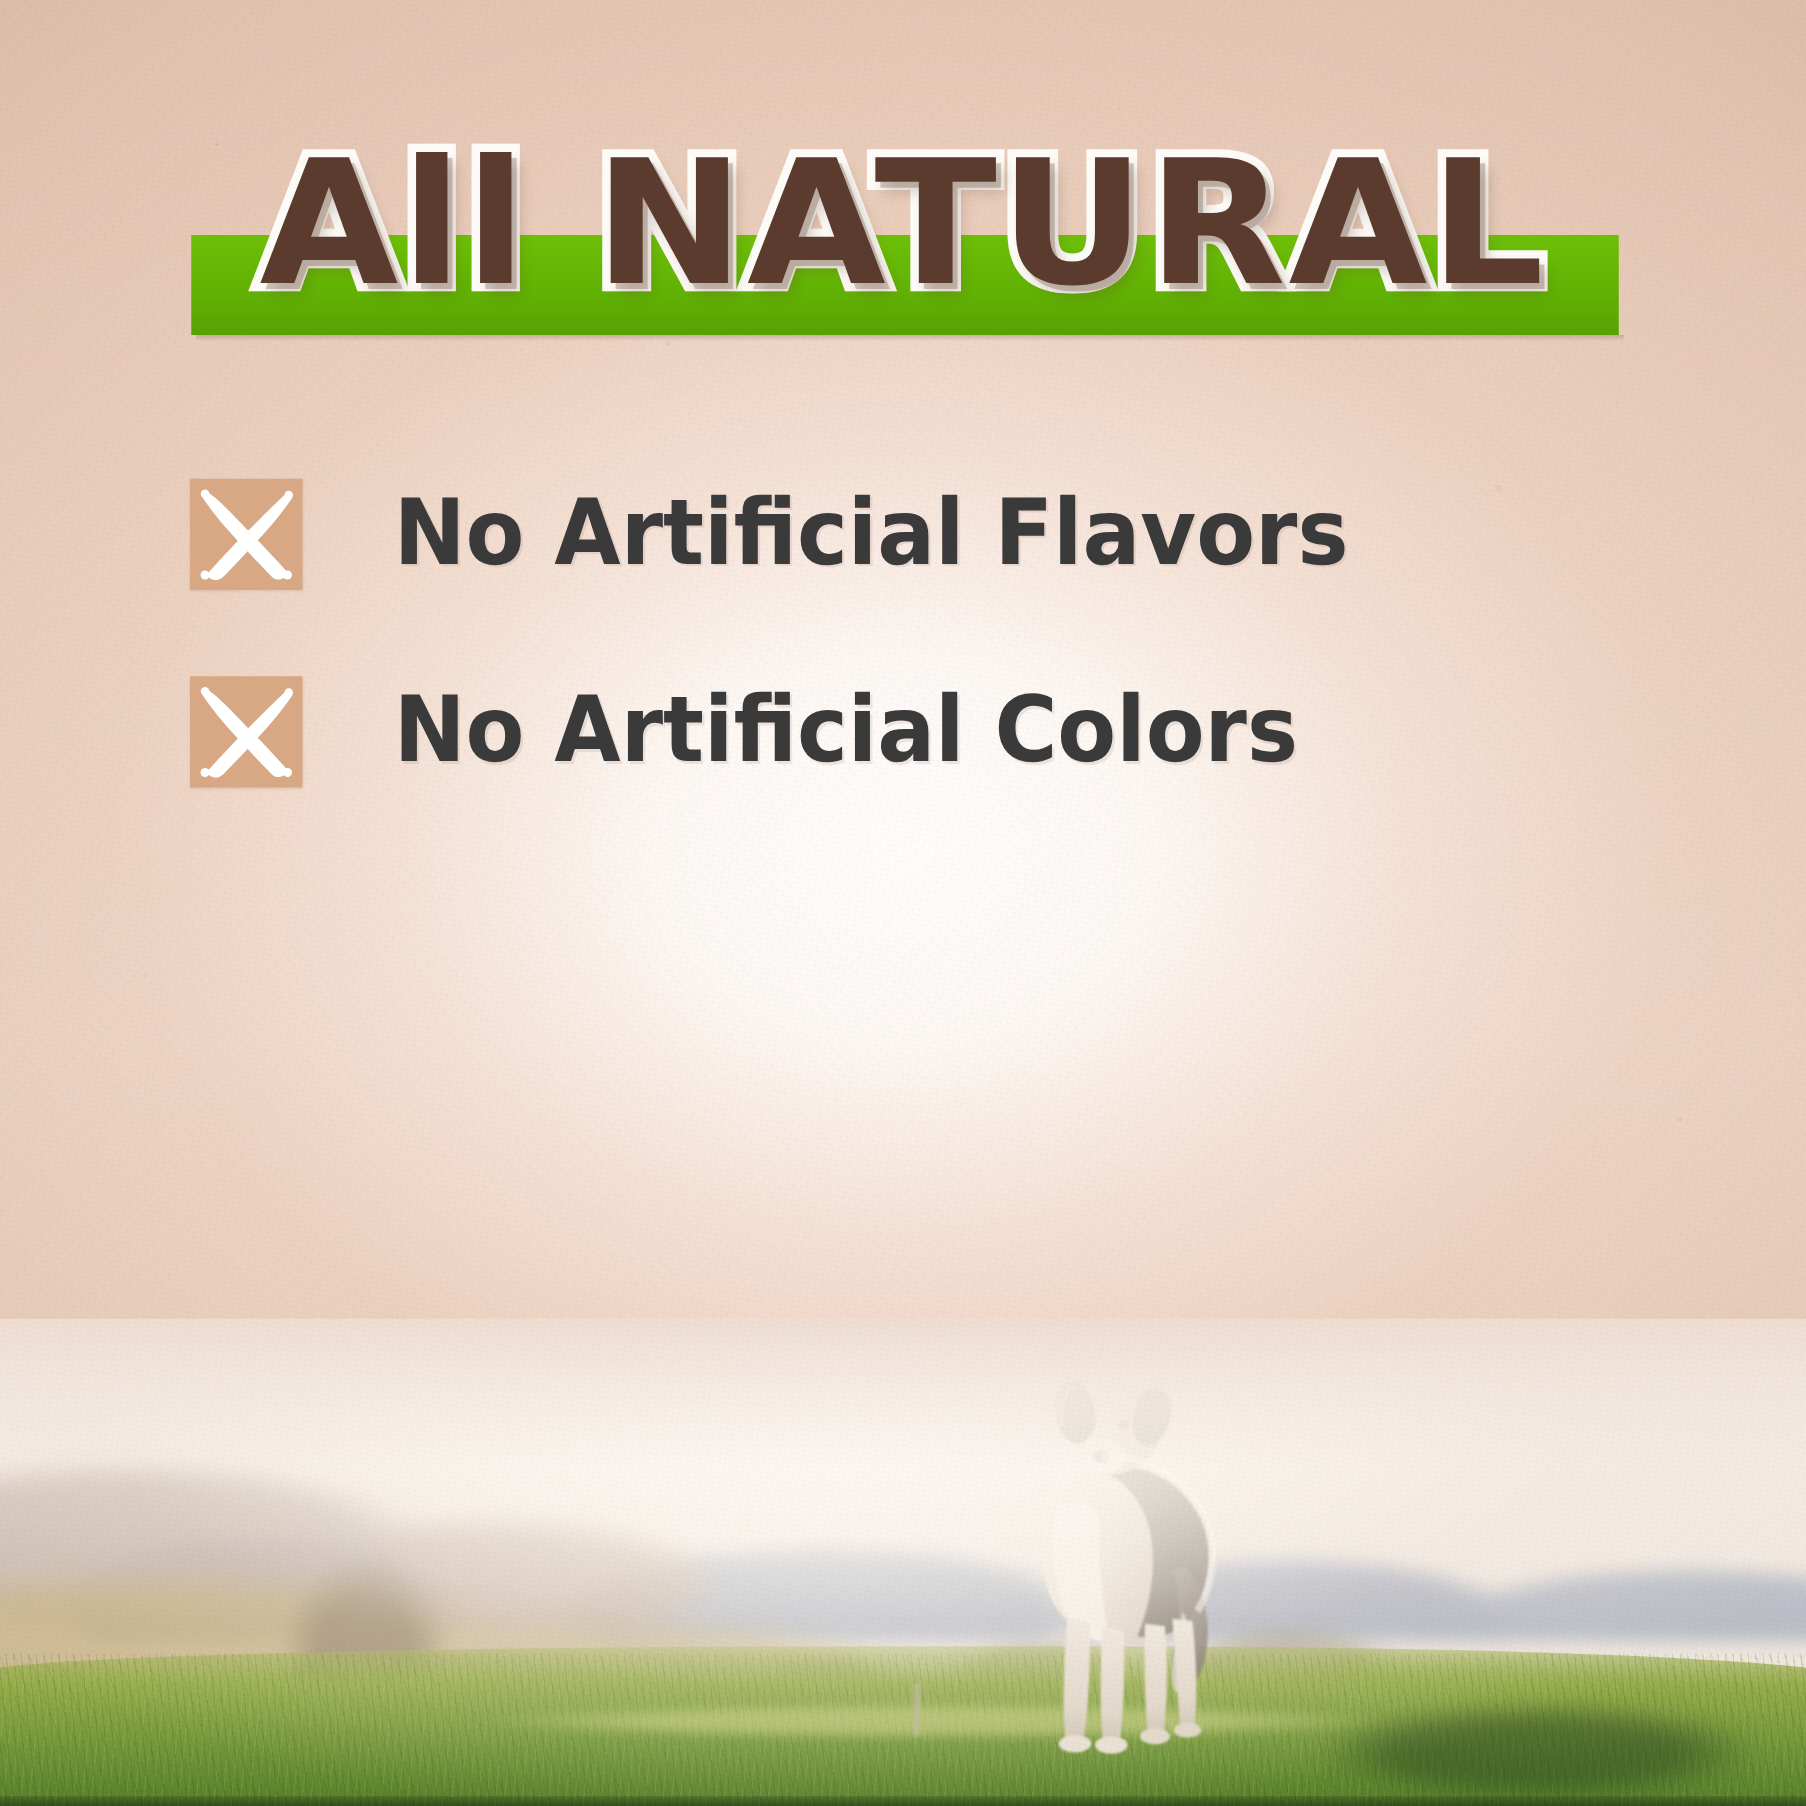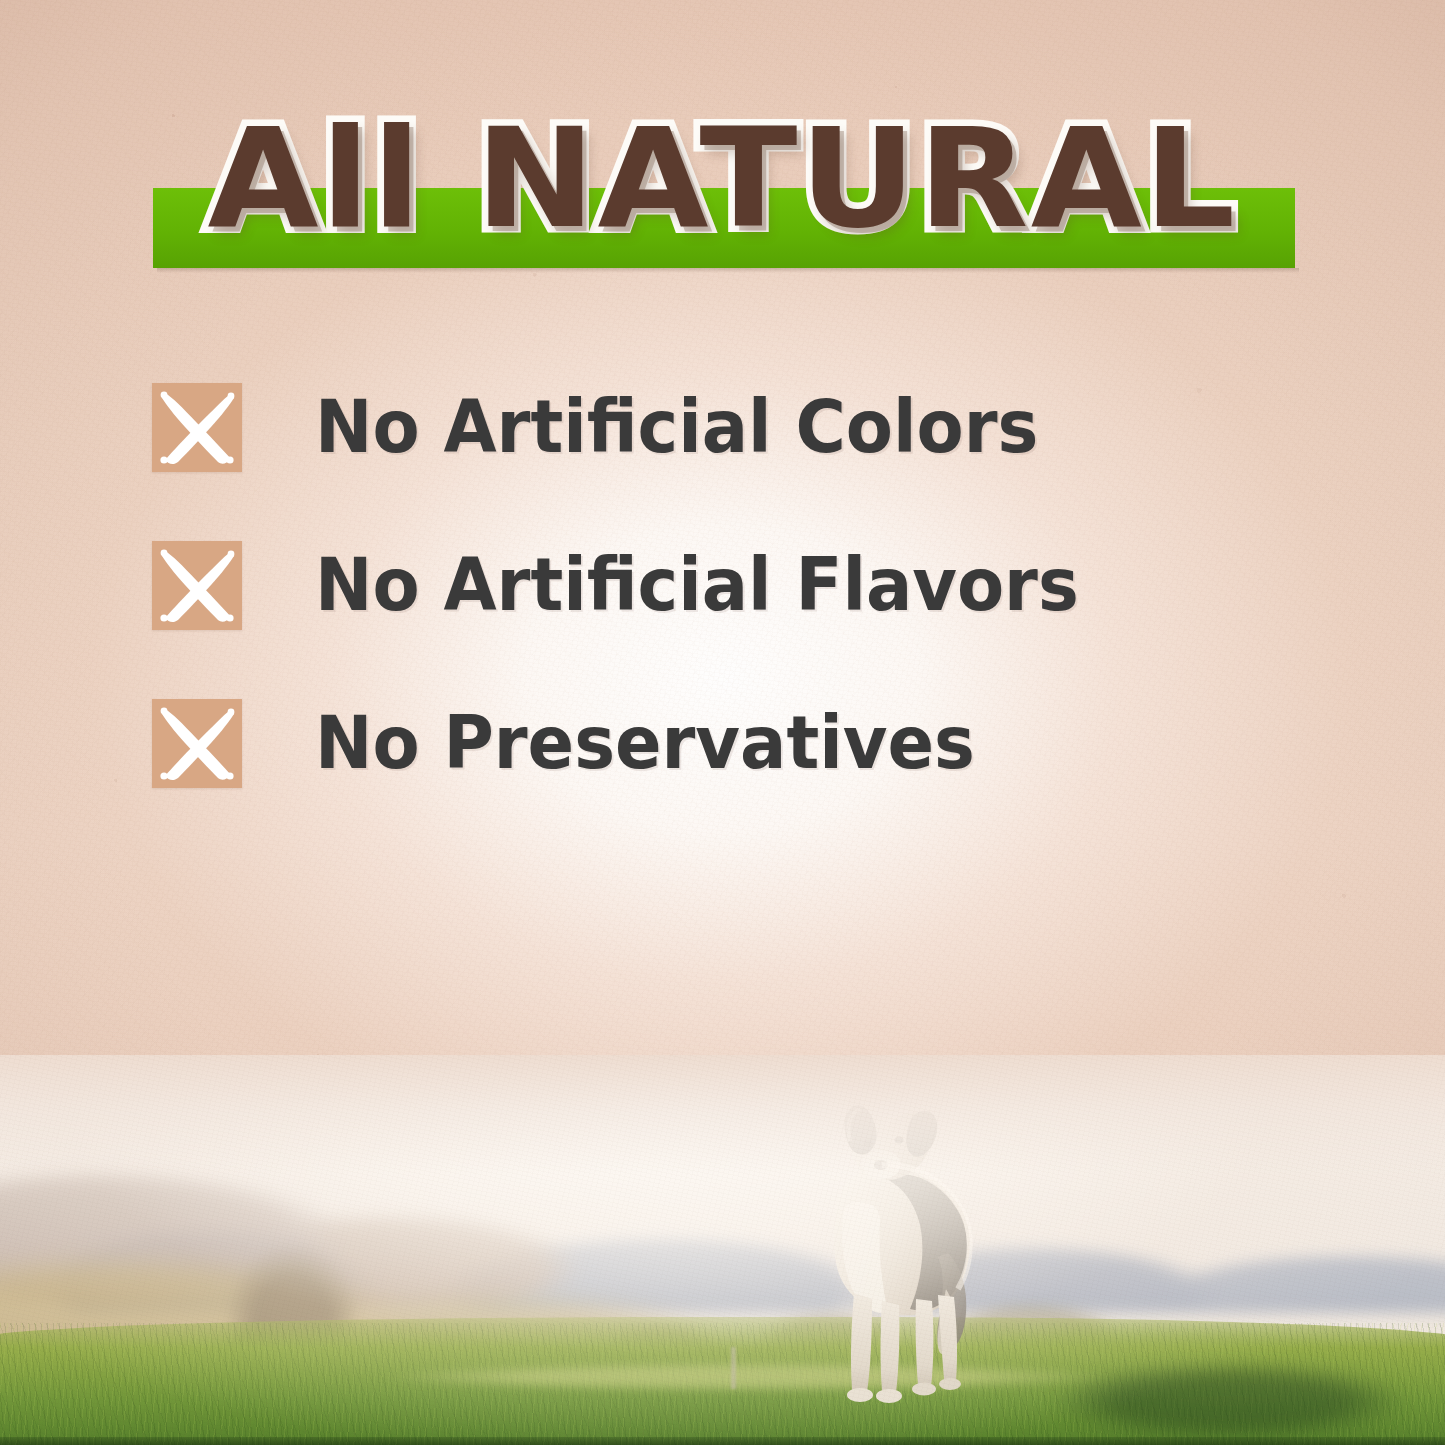--- a/index.html
+++ b/index.html
@@ -339,50 +339,37 @@
       <div class="xbox">
         <svg viewBox="0 0 90 89" xmlns="http://www.w3.org/2000/svg" aria-hidden="true">
           <path d="M13 10 C20 14, 30 24, 45 40 C58 53, 70 66, 79 76 C74 81, 70 82, 66 79 C56 69, 44 56, 33 44 C22 32, 14 21, 10 15 Z" fill="#ffffff"></path>
           <path d="M78 11 C72 16, 61 27, 46 42 C33 55, 21 68, 13 77 C17 82, 22 82, 26 79 C36 69, 48 56, 59 44 C70 32, 78 21, 82 15 Z" fill="#ffffff"></path>
           <circle cx="12" cy="12" r="3.4" fill="#ffffff"></circle>
           <circle cx="79" cy="13" r="3.4" fill="#ffffff"></circle>
           <circle cx="12" cy="77" r="3.6" fill="#ffffff"></circle>
           <circle cx="78" cy="77" r="3.6" fill="#ffffff"></circle>
         </svg>
       </div>
-      <div class="feature-label">No Artificial Colors</div>
+      <div class="feature-label">No Artificial Flavors</div>
     </div>
 
     <div class="feature-row">
       <div class="xbox">
         <svg viewBox="0 0 90 89" xmlns="http://www.w3.org/2000/svg" aria-hidden="true">
           <path d="M13 10 C20 14, 30 24, 45 40 C58 53, 70 66, 79 76 C74 81, 70 82, 66 79 C56 69, 44 56, 33 44 C22 32, 14 21, 10 15 Z" fill="#ffffff"></path>
           <path d="M78 11 C72 16, 61 27, 46 42 C33 55, 21 68, 13 77 C17 82, 22 82, 26 79 C36 69, 48 56, 59 44 C70 32, 78 21, 82 15 Z" fill="#ffffff"></path>
           <circle cx="12" cy="12" r="3.4" fill="#ffffff"></circle>
           <circle cx="79" cy="13" r="3.4" fill="#ffffff"></circle>
           <circle cx="12" cy="77" r="3.6" fill="#ffffff"></circle>
           <circle cx="78" cy="77" r="3.6" fill="#ffffff"></circle>
         </svg>
       </div>
-      <div class="feature-label">No Artificial Flavors</div>
+      <div class="feature-label">No Artificial Colors</div>
     </div>
 
-    <div class="feature-row">
-      <div class="xbox">
-        <svg viewBox="0 0 90 89" xmlns="http://www.w3.org/2000/svg" aria-hidden="true">
-          <path d="M13 10 C20 14, 30 24, 45 40 C58 53, 70 66, 79 76 C74 81, 70 82, 66 79 C56 69, 44 56, 33 44 C22 32, 14 21, 10 15 Z" fill="#ffffff"></path>
-          <path d="M78 11 C72 16, 61 27, 46 42 C33 55, 21 68, 13 77 C17 82, 22 82, 26 79 C36 69, 48 56, 59 44 C70 32, 78 21, 82 15 Z" fill="#ffffff"></path>
-          <circle cx="12" cy="12" r="3.4" fill="#ffffff"></circle>
-          <circle cx="79" cy="13" r="3.4" fill="#ffffff"></circle>
-          <circle cx="12" cy="77" r="3.6" fill="#ffffff"></circle>
-          <circle cx="78" cy="77" r="3.6" fill="#ffffff"></circle>
-        </svg>
-      </div>
-      <div class="feature-label">No Preservatives</div>
-    </div>
 
 
   </div>
 
   <div class="photo">
     <div class="sky"></div>
     <div class="ridge-far"></div>
     <div class="ridge-left"></div>
     <div class="slope-warm"></div>
     <div class="tree"></div>

